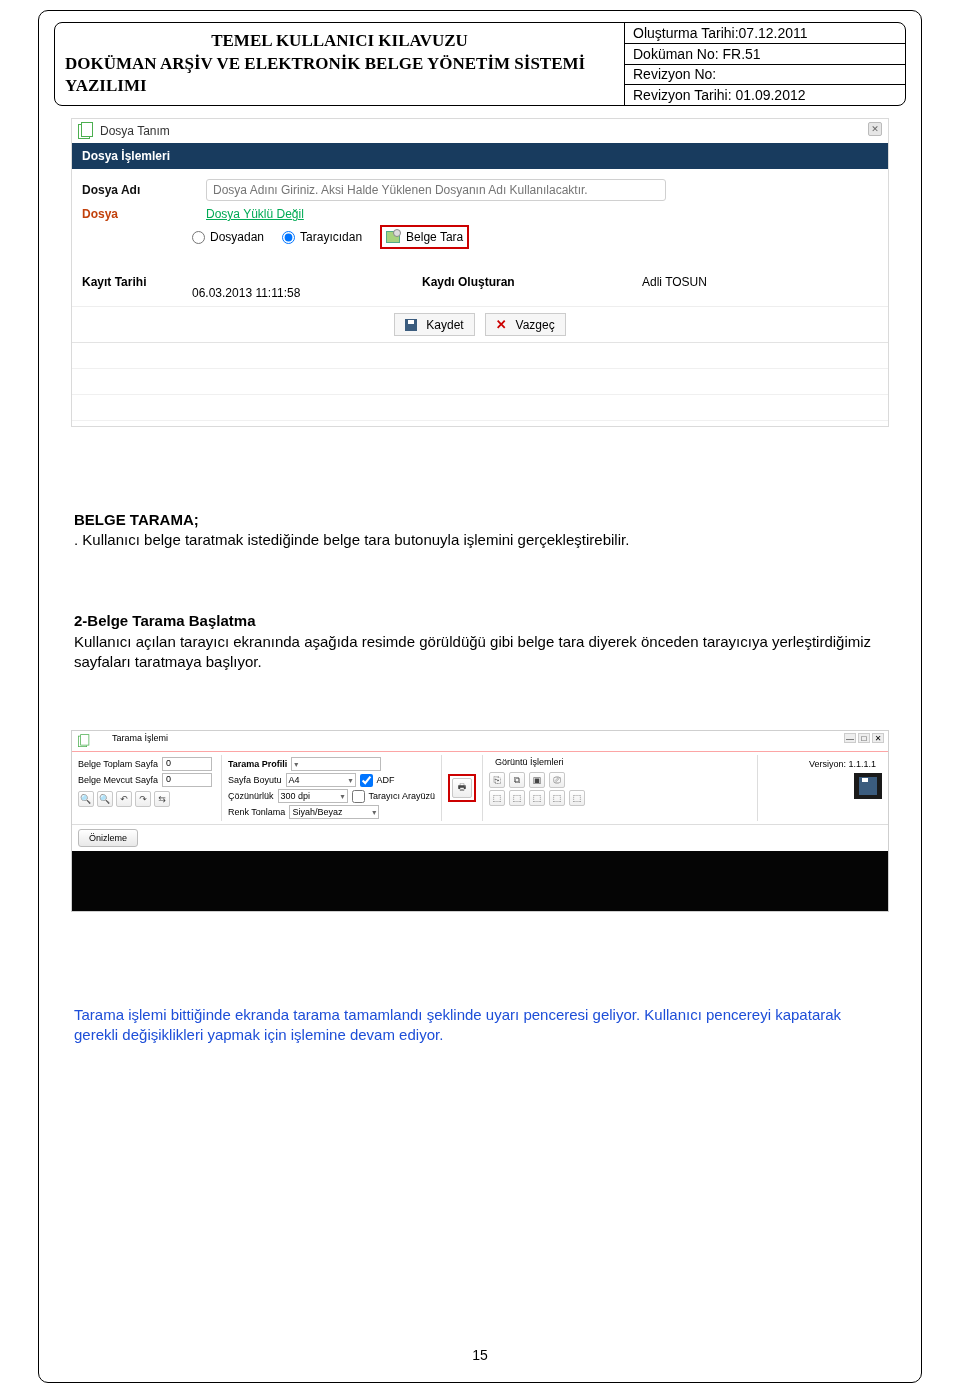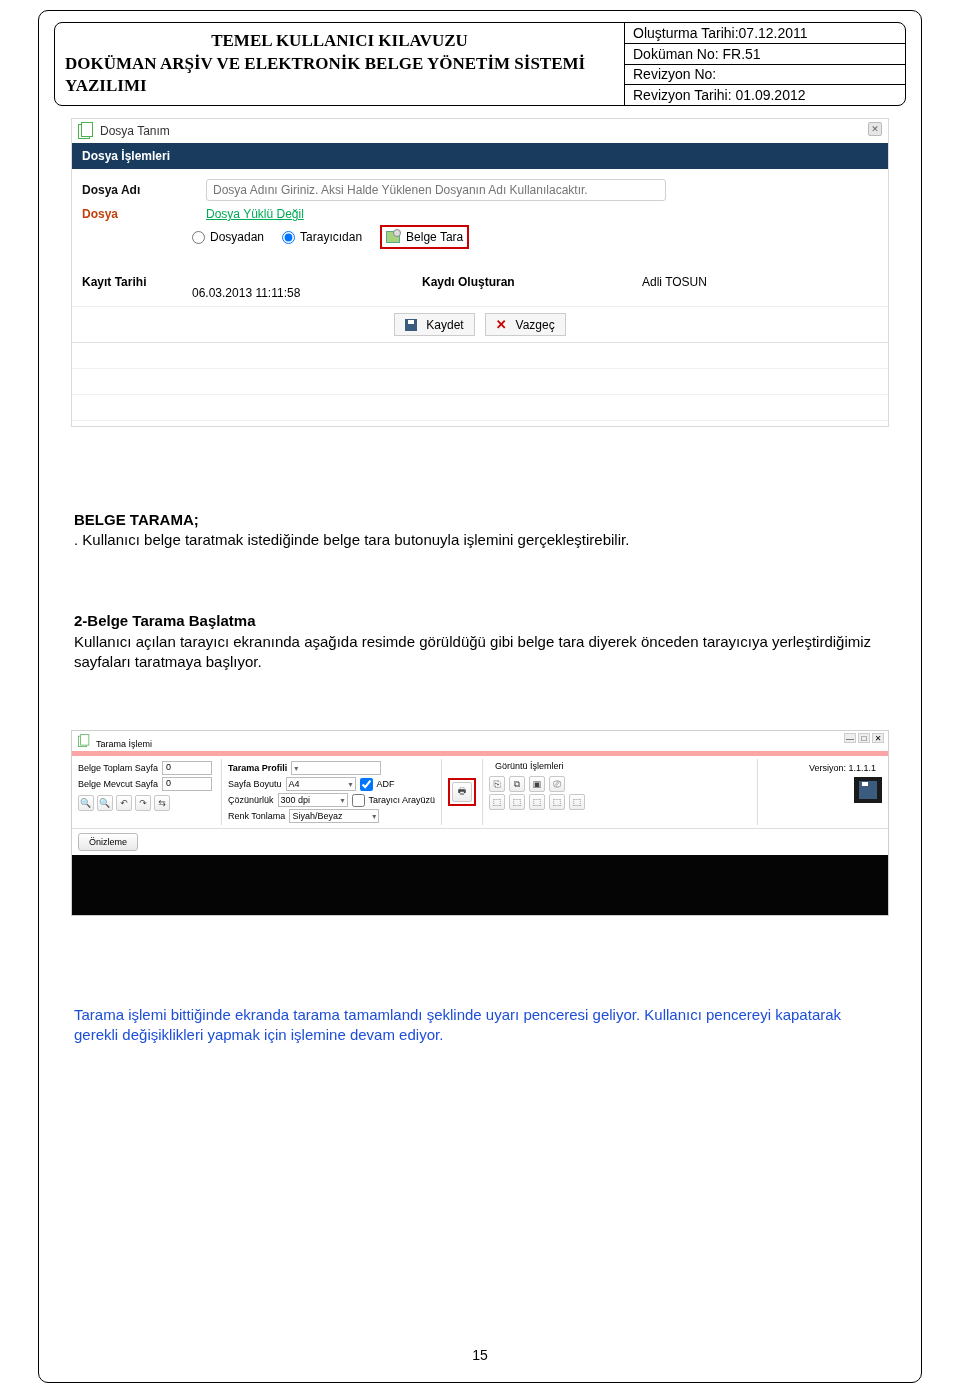--- a/index.html
+++ b/index.html
@@ -40,21 +40,21 @@
   .disk-ico { width: 12px; height: 12px; background: #3b5c7e; position: relative; }
   .disk-ico::after { content: ""; position: absolute; width: 6px; height: 4px; background: #fff; top: 1px; left: 3px; }
   .x-ico { color: #c00; font-weight: bold; font-size: 13px; }
   .empty-rows { height: 80px; border-top: 1px solid #e3e3e3; }
   .empty-rows div { height: 26px; border-bottom: 1px solid #f0f0f0; }
 
   .body-text { position: absolute; left: 74px; right: 74px; top: 510px; font-size: 15px; line-height: 1.35; color: #000; }
   .bt-bold { font-weight: bold; }
 
   .scr2 { position: absolute; top: 730px; left: 71px; right: 71px; border: 1px solid #cfcfcf; background: #fff; font-size: 9px; }
-  .scr2-title { display: flex; align-items: flex-end; gap: 4px; padding: 2px 4px; border-bottom: 5px solid #fca5a5; position: relative; }
+  .scr2-title { display: flex; align-items: flex-start; gap: 20px; padding: 2px 4px; border-bottom: 1px solid #fca5a5; position: relative; }
   .scr2-title .wc { position: absolute; right: 4px; top: 2px; display: flex; gap: 2px; }
   .wc span { width: 12px; height: 10px; background: #eee; border: 1px solid #ccc; display: flex; align-items: center; justify-content: center; font-size: 8px; }
   .scr2-top { display: flex; border-bottom: 1px solid #ddd; padding: 3px 0; }
   .scr2-col { padding: 2px 6px; border-right: 1px solid #ddd; display: flex; flex-direction: column; gap: 2px; font-size: 9px; }
   .scr2-col:last-child { border-right: none; }
   .mini-row { display: flex; align-items: center; gap: 4px; white-space: nowrap; }
   .mini-input { width: 50px; height: 14px; border: 1px solid #bbb; background: #fff; }
   .mini-sel { width: 70px; height: 14px; border: 1px solid #bbb; background: #fff; display: flex; align-items: center; padding: 0 2px; justify-content: space-between; }
   .mini-sel::after { content: "▾"; font-size: 8px; color: #666; }
   .tool-ico { width: 16px; height: 16px; border: 1px solid #c8c8c8; background: linear-gradient(#fff,#eee); display: flex; align-items: center; justify-content: center; font-size: 9px; color: #444; border-radius: 2px; }

